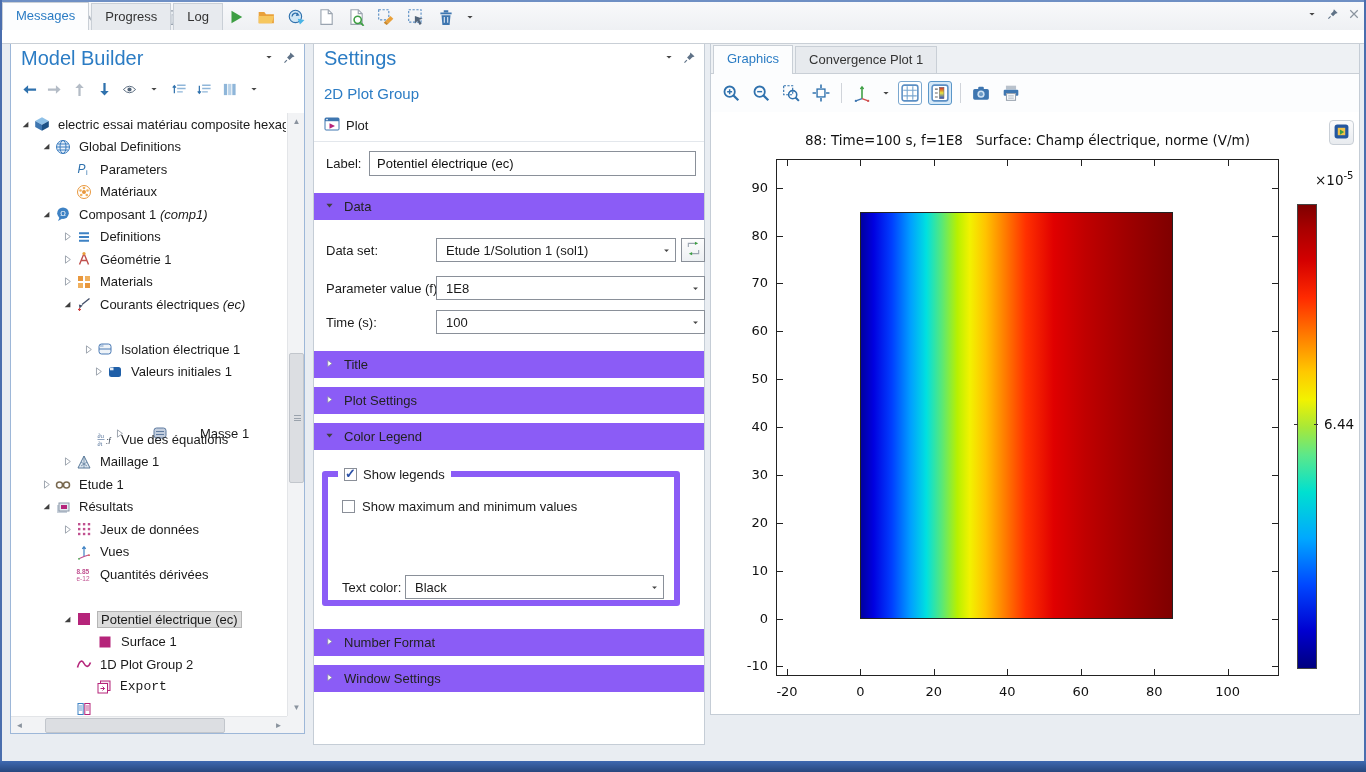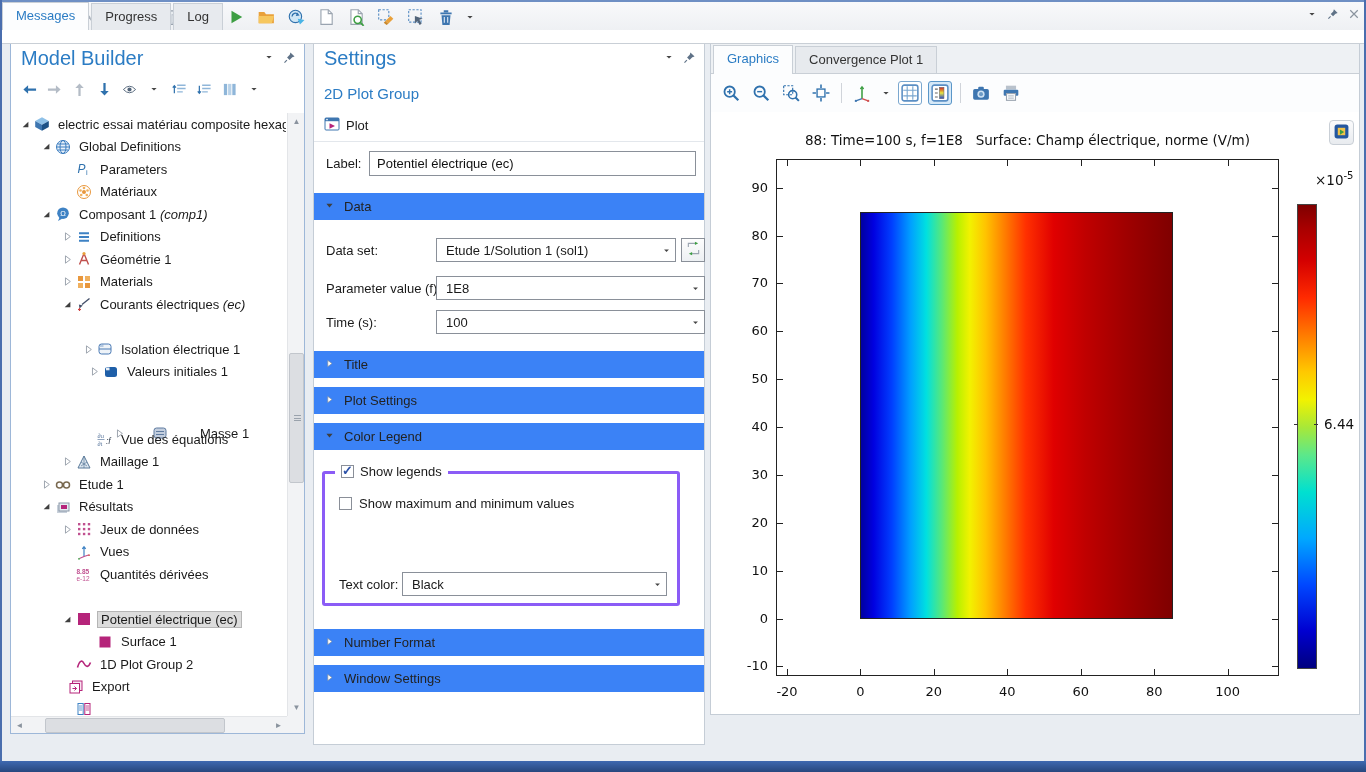--- a/index.html
+++ b/index.html
@@ -52,29 +52,29 @@
   .sb-thumb-h{position:absolute;top:1px;height:15px;background:#dcdee2;border:1px solid #c2c6cc;border-radius:2px;}
 
   
   #settings-subtitle{position:absolute;left:10px;top:44px;font-size:15px;color:#2b7cc4;}
   #plot-row{position:absolute;left:10px;top:74px;display:flex;align-items:center;gap:6px;height:20px;}
   #settings-divider{position:absolute;left:0;right:0;top:100px;border-top:1px solid #e3e7ec;}
   #label-row{position:absolute;left:0;right:0;top:108px;height:30px;}
   #label-row .fld-label{position:absolute;left:12px;top:7px;}
   #label-input{position:absolute;left:55px;right:8px;top:2px;height:25px;border:1px solid #8a9099;
                font-family:"Liberation Sans",sans-serif;font-size:13px;padding:0 7px;color:#111;}
-  .sec-bar{position:absolute;left:0;right:0;height:27px;background:#3b82f6;display:flex;align-items:center;padding-left:10px;gap:9px;}
+  .sec-bar{position:absolute;left:0;right:0;height:27px;background:#8b5cf6;display:flex;align-items:center;padding-left:10px;gap:9px;}
   .sec-title{font-size:13px;color:#222;}
   .fld-label{font-size:13px;color:#1a1a1a;}
   .combo{position:absolute;height:24px;border:1px solid #8a9099;background:#fff;display:flex;align-items:center;}
   .combo-value{padding-left:9px;font-size:13px;flex:1;}
   .combo-caret{width:18px;display:flex;align-items:center;justify-content:center;}
   .sq-btn{position:absolute;width:24px;height:24px;border:1px solid #8a9099;background:linear-gradient(#fdfdfd,#edf0f3);
           display:flex;align-items:center;justify-content:center;}
-  .group-box{position:absolute;left:8px;right:24px;border:3px solid #8b5cf6;border-radius:3px;}
+  .group-box{position:absolute;left:8px;right:24px;border:6px solid #8b5cf6;border-radius:3px;}
   .group-legend{position:absolute;top:-10px;left:10px;background:#fff;padding:0 6px;display:flex;align-items:center;gap:6px;}
   .checkbox{width:13px;height:13px;border:1px solid #8a8f98;background:#fff;position:relative;flex:0 0 13px;}
   .checkbox.checked::after{content:"✓";position:absolute;left:0px;top:-3px;color:#2d52a8;font-size:13px;font-weight:bold;}
   .cb-row{position:absolute;left:14px;display:flex;align-items:center;gap:7px;}
 
   
   #gfx-tabs{height:31px;background:#eef1f4;border-bottom:1px solid #c9cfd6;display:flex;align-items:flex-end;padding-left:2px;gap:2px;}
   .gtab{padding:5px 13px 6px;border:1px solid #c9cfd6;border-bottom:none;background:#e7eaee;color:#333;font-size:13px;}
   .gtab.active{background:#fcfdfe;color:#2b7cc4;margin-bottom:-1px;padding-bottom:8px;}
   #gfx-toolbar{height:38px;background:#fcfdfe;display:flex;align-items:center;gap:6px;padding:0 8px;}
@@ -458,21 +458,21 @@
             <path d="M5.5 3.5l6 4.5-6 4.5z" fill="#fff" stroke="#8a939e"></path>
           </svg>
         </span>
         <span class="tree-ico"><svg width="16" height="16" viewBox="0 0 16 16">
             <rect x="2" y="3" width="12" height="10" rx="2.5" fill="#eef3f8" stroke="#4a7ab5"></rect>
             <path d="M2 8h12" stroke="#4a7ab5"></path>
             <path d="M3 3.5h3.5v2.5H3z" fill="#4a7ab5" opacity="0.35"></path>
           </svg></span>
         <span class="tree-label">Isolation électrique 1</span>
       </div>
-      <div class="tree-row" style="top: 247.5px; padding-left: 51px; margin-left: 24px;">
+      <div class="tree-row" style="top: 247.5px; padding-left: 79px;">
         <span class="tree-exp">
           <svg width="13" height="13" viewBox="0 0 16 16">
             <path d="M5.5 3.5l6 4.5-6 4.5z" fill="#fff" stroke="#8a939e"></path>
           </svg>
         </span>
         <span class="tree-ico"><svg width="16" height="16" viewBox="0 0 16 16">
             <rect x="2" y="3" width="12" height="10" rx="2.5" fill="#1f5fa8"></rect>
             <path d="M3 3.5h3.5v2.8H3z" fill="#e8eef5"></path>
           </svg></span>
         <span class="tree-label">Valeurs initiales 1</span>
@@ -594,21 +594,21 @@
           </svg></span>
         <span class="tree-label">Surface 1</span>
       </div>
       <div class="tree-row" style="top: 540px; padding-left: 48px;">
         <span class="tree-exp"></span>
         <span class="tree-ico"><svg width="16" height="16" viewBox="0 0 16 16">
             <path d="M1.5 11.5C3.5 4.5 6 3.5 8 7.5s4.5 4 6.5-1" fill="none" stroke="#b5247a" stroke-width="1.6"></path>
           </svg></span>
         <span class="tree-label">1D Plot Group 2</span>
       </div>
-      <div class="tree-row" style="top: 562.5px; padding-left: 40px;">
+      <div class="tree-row" style="top: 562.5px; padding-left: 68px; font-family: Liberation Mono, monospace;">
         <span class="tree-exp"></span>
         <span class="tree-ico"><svg width="16" height="16" viewBox="0 0 16 16">
             <rect x="4.5" y="2" width="9.5" height="9.5" fill="#f7e3ef" stroke="#b5247a"></rect>
             <rect x="2" y="4.5" width="9.5" height="9.5" fill="#fff" stroke="#b5247a"></rect>
             <path d="M4.5 9.5h4M6.5 7.5l2 2-2 2" stroke="#b5247a" fill="none"></path>
           </svg></span>
         <span class="tree-label">Export</span>
       </div>
       <div class="tree-row" style="top: 585px; padding-left: 48px;">
         <span class="tree-exp"></span>

